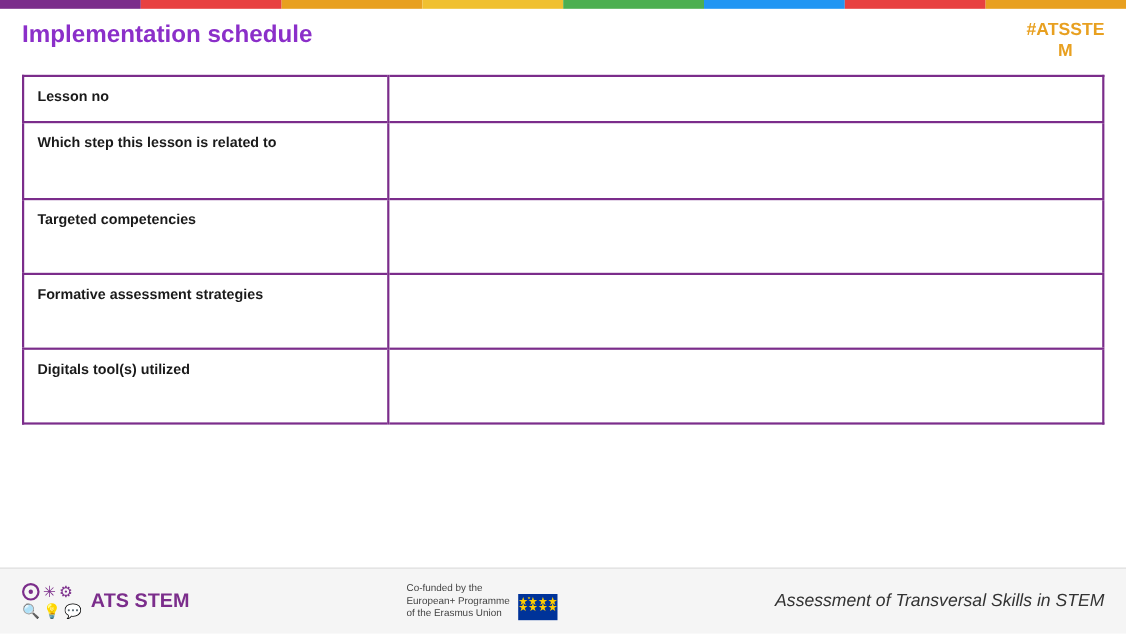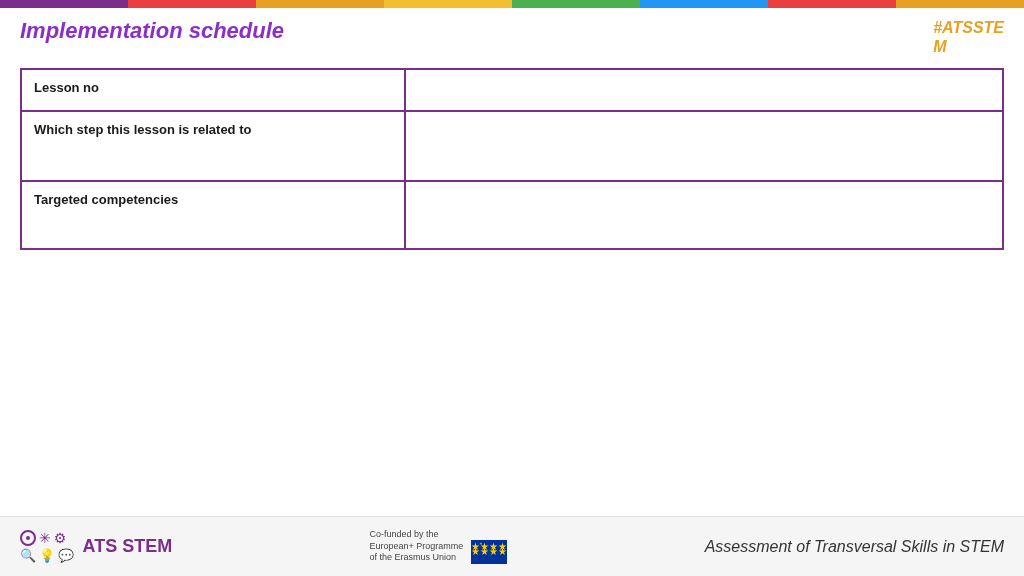--- a/index.html
+++ b/index.html
@@ -20,32 +20,31 @@
     .top-bar-segment {
       flex: 1;
     }
 
     
     .header {
       padding: 10px 20px 8px 20px;
       display: flex;
       justify-content: space-between;
       align-items: flex-start;
-      font-style: italic;
     }
     .page-title {
       color: #8b2fc9;
       font-size: 22px;
       font-weight: bold;
     }
     .hashtag {
       color: #e8a020;
       font-size: 16px;
       font-weight: bold;
-      text-align: left;
+      text-align: center;
       line-height: 1.2;
     }
 
     
     .table-container {
       padding: 0 20px;
       margin-top: 4px;
     }
     table {
       width: 100%;
@@ -60,21 +59,21 @@
     }
     td {
       border-right: 2px solid #7b2d8b;
       vertical-align: top;
       padding: 10px 12px;
     }
     td:last-child {
       border-right: none;
     }
     .label-cell {
-      width: 384px;
+      width: 332px;
       font-weight: bold;
       font-size: 13px;
       color: #1a1a1a;
     }
     .value-cell {
       background: #ffffff;
     }
 
     
     .row-lesson-no td { height: 42px; }
@@ -164,20 +163,28 @@
         <tr class="row-lesson-no">
       <td class="label-cell">Lesson no</td>
       <td class="value-cell"></td>
     </tr>
     <tr class="row-step">
       <td class="label-cell">Which step this lesson is related to</td>
       <td class="value-cell"></td>
     </tr>
     <tr class="row-competencies">
       <td class="label-cell">Targeted competencies</td>
+      <td class="value-cell"></td>
+    </tr>
+    <tr class="row-formative">
+      <td class="label-cell">Formative assessment strategies</td>
+      <td class="value-cell"></td>
+    </tr>
+    <tr class="row-digitals">
+      <td class="label-cell">Digitals tool(s) utilized</td>
       <td class="value-cell"></td>
     </tr>
   </tbody>
     </table>
 </div>
 
 <div class="footer">
   <div class="footer-left">
 
     <div style="display:flex;flex-direction:column;gap:2px;">

